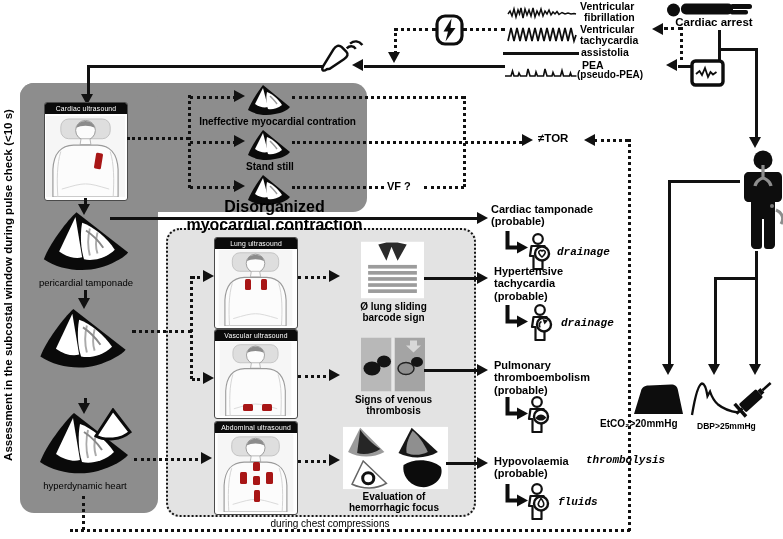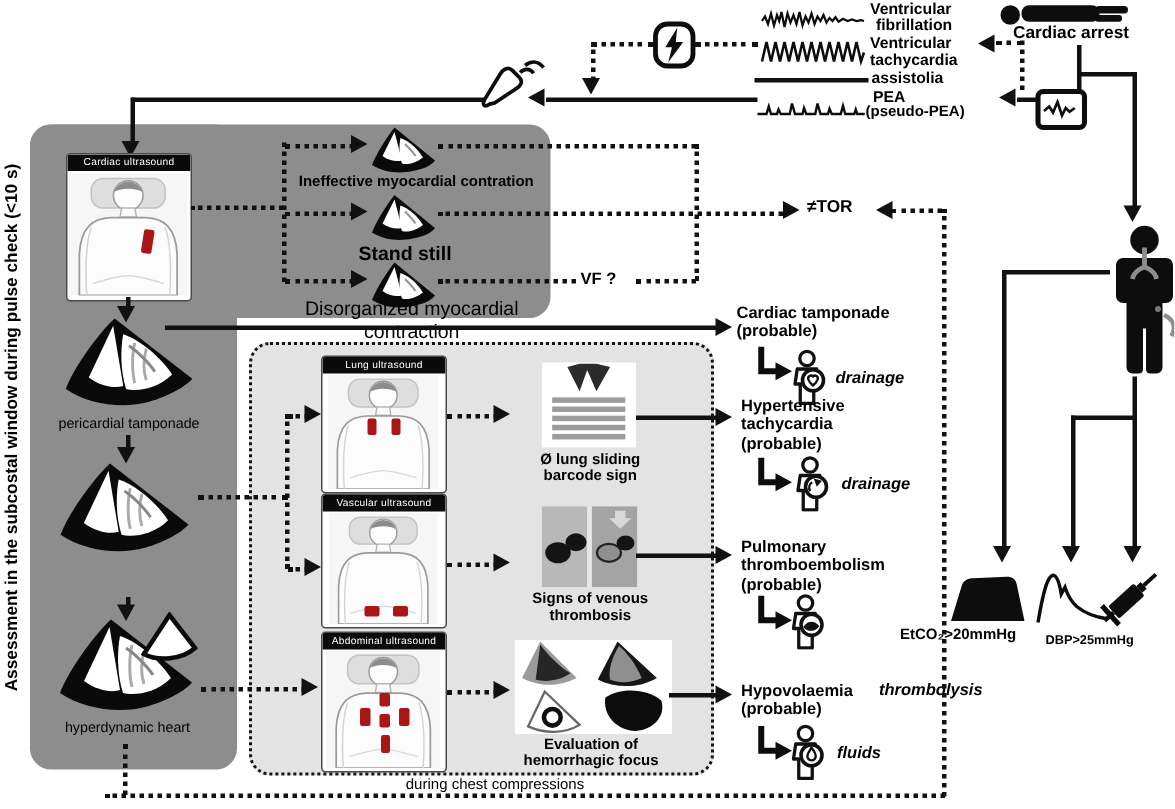--- a/index.html
+++ b/index.html
@@ -18,21 +18,21 @@
   .b{font-weight:bold;}
   .ctr{text-align:center;}
   .panel-dark{position:absolute;background:#8d8d8d;border-radius:14px;}
   .panel-light{position:absolute;background:#e3e3e3;border:2.5px dotted #151515;border-radius:14px;}
   .us-card{position:absolute;background:#fff;border:1.5px solid #4a4a4a;border-radius:3px;overflow:hidden;}
   .us-title{background:#0a0a0a;color:#fff;font-size:6.8px;line-height:11px;height:11px;text-align:center;letter-spacing:.2px;}
   .mark{position:absolute;background:#a81616;border-radius:1.5px;}
   .cap{position:absolute;text-align:center;font-weight:bold;font-size:10px;line-height:1.1;}
   .sign{position:absolute;text-align:center;font-size:9.5px;line-height:1.2;}
   .dxname{position:absolute;font-weight:bold;font-size:11px;line-height:1.12;}
-  .treat{position:absolute;font-style:italic;font-weight:600;font-size:11px;}
+  .treat{position:absolute;font-style:italic;font-weight:600;font-size:11px;font-family:Liberation Mono, monospace;}
   .rhy{position:absolute;font-weight:bold;font-size:10.5px;line-height:1.02;}
   .side{position:absolute;top:0;left:2px;width:430px;height:16px;transform:rotate(-90deg) translateX(-500px);
         transform-origin:0 0;text-align:center;font-weight:bold;font-size:11.5px;white-space:nowrap;}
 </style>
 </head>
 <body>
 
 <div id="stage">
 
   <svg width="0" height="0" style="position:absolute">
@@ -189,22 +189,22 @@
       <use href="#sym-fan-s"></use>
     </svg>
   <svg class="abs" style="left:246px;top:129px;width:46px;height:32px;" viewBox="0 0 46 32">
       <use href="#sym-fan-s"></use>
     </svg>
   <svg class="abs" style="left:246px;top:174px;width:46px;height:32px;" viewBox="0 0 46 32">
       <use href="#sym-fan-s"></use>
     </svg>
 
   <div class="txt ctr" style="left:190px;top:116px;width:175px;font-size:10px;font-weight:600;">Ineffective myocardial contration</div>
-  <div class="txt ctr" style="left:200px;top:161px;width:140px;font-size:13px;font-weight:600;">Stand still</div>
-  <div class="txt ctr" style="left:182px;top:198px;width:185px;font-size:13px;font-weight:400;">Disorganized myocardial contraction</div>
+  <div class="txt ctr" style="left:200px;top:161px;width:140px;font-size:10px;font-weight:600;">Stand still</div>
+  <div class="txt ctr" style="left:182px;top:198px;width:185px;font-size:16px;font-weight:700;">Disorganized myocardial contraction</div>
 
   <div class="hd" style="left:292px;top:96px;width:172px;"></div>
   <div class="hd" style="left:292px;top:141px;width:230px;"></div>
   <div class="hd" style="left:292px;top:186px;width:92px;"></div>
   <div class="txt b" style="left:387px;top:180px;font-size:11px;">VF ?</div>
   <div class="hd" style="left:424px;top:186px;width:40px;"></div>
   <div class="vd" style="left:463px;top:96px;height:91px;"></div>
   <div class="ar r" style="left:522px;top:134px;"></div>
   <div class="txt b" style="left:538px;top:132px;font-size:11.5px;">≠TOR</div>
   <div class="ar l" style="left:584px;top:134px;"></div>

